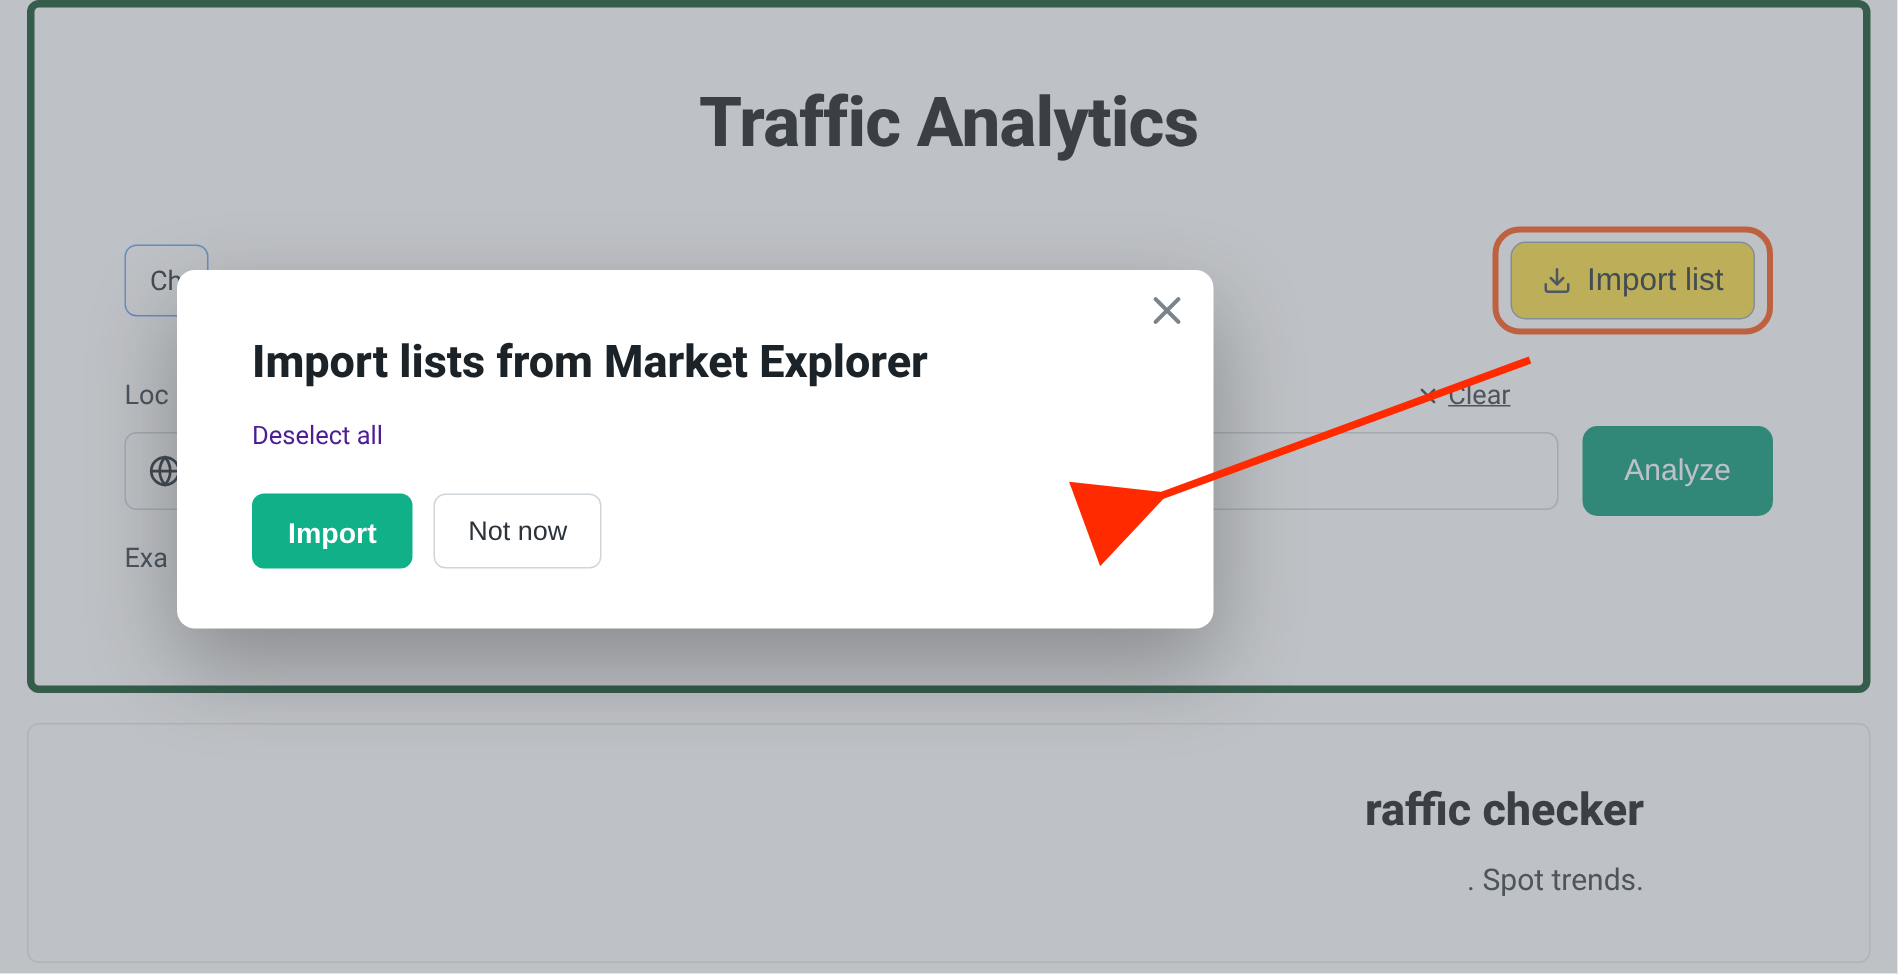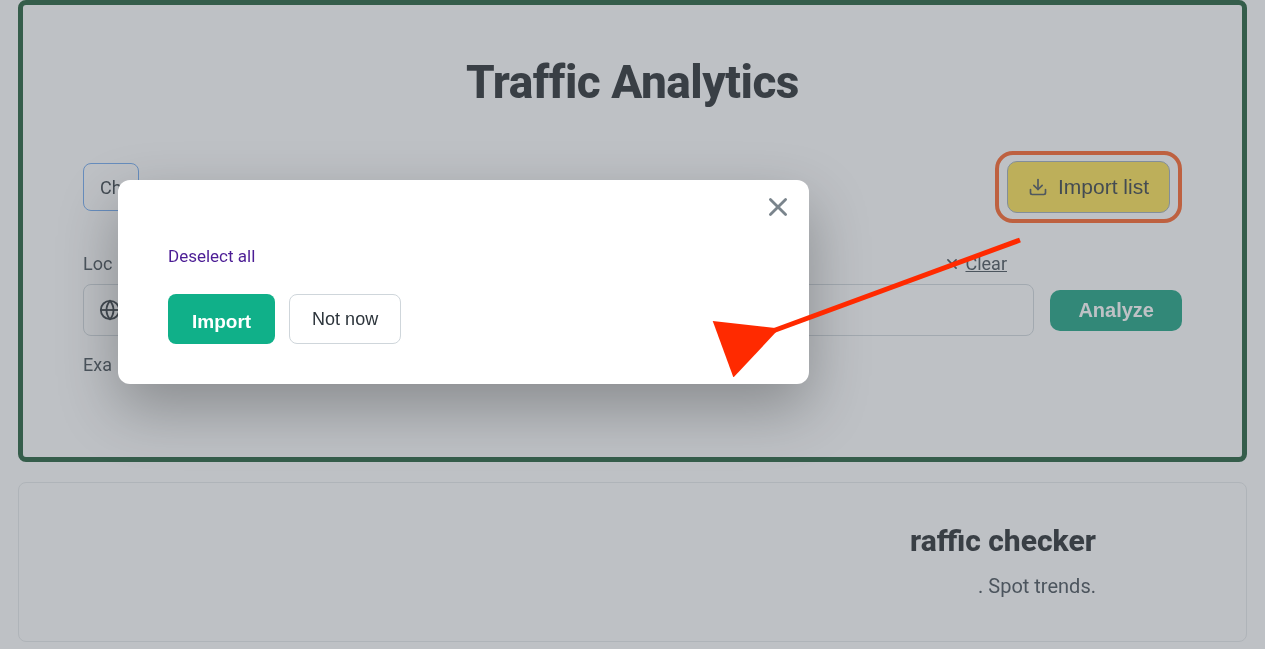--- a/index.html
+++ b/index.html
@@ -14,21 +14,21 @@
   .spacer { flex: 1; }
   .import-wrap { border: 4px solid #ff5a1a; border-radius: 18px; padding: 6px 8px; }
   .import-btn { border: 1px solid #9aa8b3; border-radius: 10px; background: #fde047; color: #2b343b; font-size: 21px; font-weight: 500; height: 52px; padding: 0 20px; display: flex; align-items: center; gap: 10px; cursor: pointer; }
   .row2-labels { display: flex; margin-top: 30px; font-size: 18px; color: #3c464e; }
   .row2-labels .loc { }
   .row2-labels .clear { margin-left: auto; display: flex; align-items: center; gap: 6px; cursor: pointer; margin-right: 175px; text-decoration: underline;}
   .row2 { display: flex; gap: 16px; margin-top: 10px; align-items: center; }
   .field { height: 52px; border: 1px solid #cfd6db; border-radius: 8px; background: #fff; display: flex; align-items: center; padding: 0 14px; color: #2c343b; font-size: 18px; }
   .globe-field { width: 54px; justify-content: center; }
   .wide-field { flex: 1; }
-  .analyze-btn { height: 41px; border: none; border-radius: 10px; background: #0e9e7a; color: #fff; font-size: 20px; font-weight: 700; padding: 0 28px; cursor: pointer; }
+  .analyze-btn { height: 60px; border: none; border-radius: 10px; background: #0e9e7a; color: #fff; font-size: 20px; font-weight: 400; padding: 0 28px; cursor: pointer; }
   .exa { margin-top: 18px; font-size: 18px; color: #3c464e; }
 
   .card2 { position: absolute; left: 18px; top: 482px; width: 1229px; height: 160px; border: 1px solid #e6e8ea; border-radius: 8px; background: #fff; padding: 40px 30px; }
   .card2 .big { font-size: 30px; font-weight: 800; color: #1a1f24; text-align: right; padding-right: 120px;}
   .card2 .small { font-size: 20px; color: #3c464e; text-align: right; padding-right: 120px; margin-top: 16px;}
 
   .overlay { position: absolute; inset: 0; background: rgba(100,108,116,0.42); }
 
   .dialog { position: absolute; left: 118px; top: 180px; width: 691px; background: #fff; border-radius: 12px; box-shadow: 0 24px 60px rgba(0,0,0,0.28); padding: 44px 50px 40px 50px; }
   .dialog .close { position: absolute; right: 18px; top: 14px; cursor: pointer; color: #7a848c; }
@@ -110,20 +110,21 @@
 
   <div class="overlay"></div>
 
   <div class="dialog">
     <div class="close">
       <svg width="26" height="26" viewBox="0 0 24 24" stroke="#7a848c" stroke-width="2.6" stroke-linecap="round">
           <line x1="5" y1="5" x2="19" y2="19"></line>
           <line x1="19" y1="5" x2="5" y2="19"></line>
         </svg>
     </div>
+    <h2>Import lists from Market Explorer</h2>
     <div class="deselect">Deselect all</div>
 
 
     <div class="dlg-actions">
       <button class="btn-primary">
         <span>Import</span>
       </button>
       <button class="btn-secondary">
         <span>Not now</span>
       </button>

